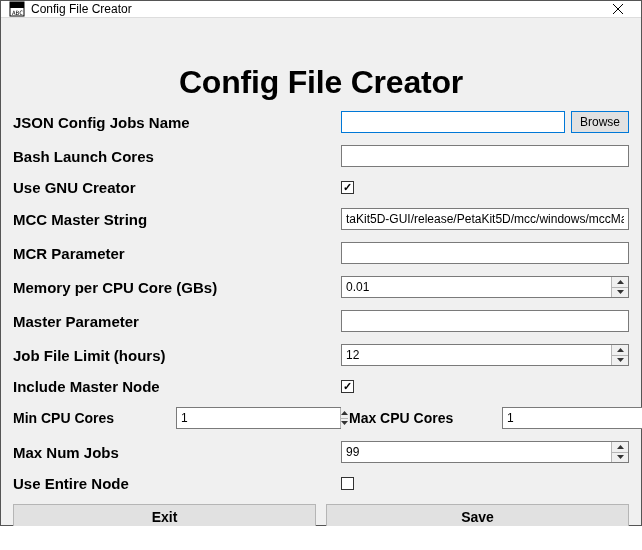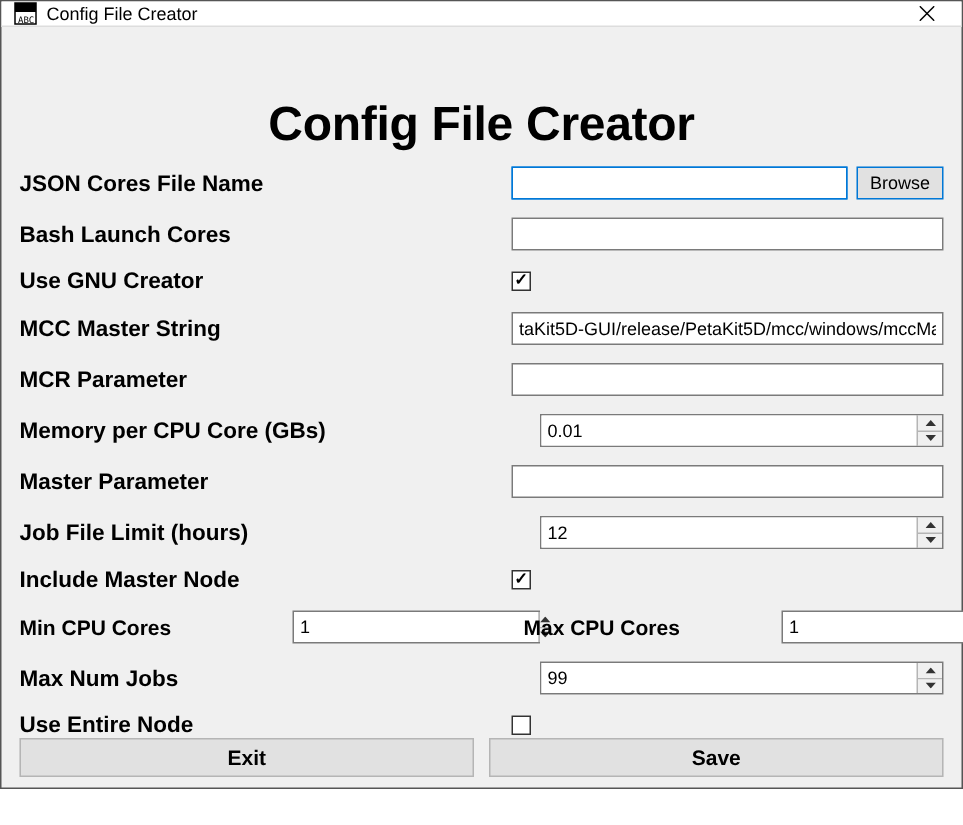--- a/index.html
+++ b/index.html
@@ -114,21 +114,20 @@
     content: "✓";
     font-size: 11px;
     line-height: 1;
     font-weight: 700;
     color: #000;
   }
   .spin-host {
     display: flex;
     align-items: stretch;
     padding: 0;
-    margin-left: 19px;
   }
   .spin-host .spin-val {
     flex: 1;
     border: 0;
     height: 100%;
     padding: 0 4px;
     font-size: 12px;
     font-family: inherit;
   }
   .spin-btns {
@@ -151,20 +150,21 @@
     display: grid;
     grid-template-columns: 155px 165px 145px 1fr;
     align-items: center;
     gap: 8px;
   }
   .row-two-four .lbl { font-size: 14px; font-weight: 700; }
   .footer-btns {
     display: grid;
     grid-template-columns: 1fr 1fr;
     gap: 10px;
+    margin-top: 12px;
   }
   .big-btn {
     height: 26px;
     background: #e1e1e1;
     border: 1px solid #b5b5b5;
     font-size: 14px;
     font-weight: 700;
     cursor: pointer;
   }
 </style>
@@ -188,21 +188,21 @@
       </svg>
     </div>
   </div>
 
   <div class="client">
     <div class="heading">Config File Creator</div>
 
     <div class="rows">
 
       <div class="row">
-        <div class="lbl">JSON Cores File Name</div>
+        <div class="lbl">JSON Config Jobs Name</div>
         <div class="right">
           <input class="text focused" value="" style="">
           <button class="browse-btn">Browse</button>
         </div>
       </div>
 
       <div class="row">
         <div class="lbl">Bash Launch Cores</div>
         <div class="right">
           <input class="text" value="" style="">

